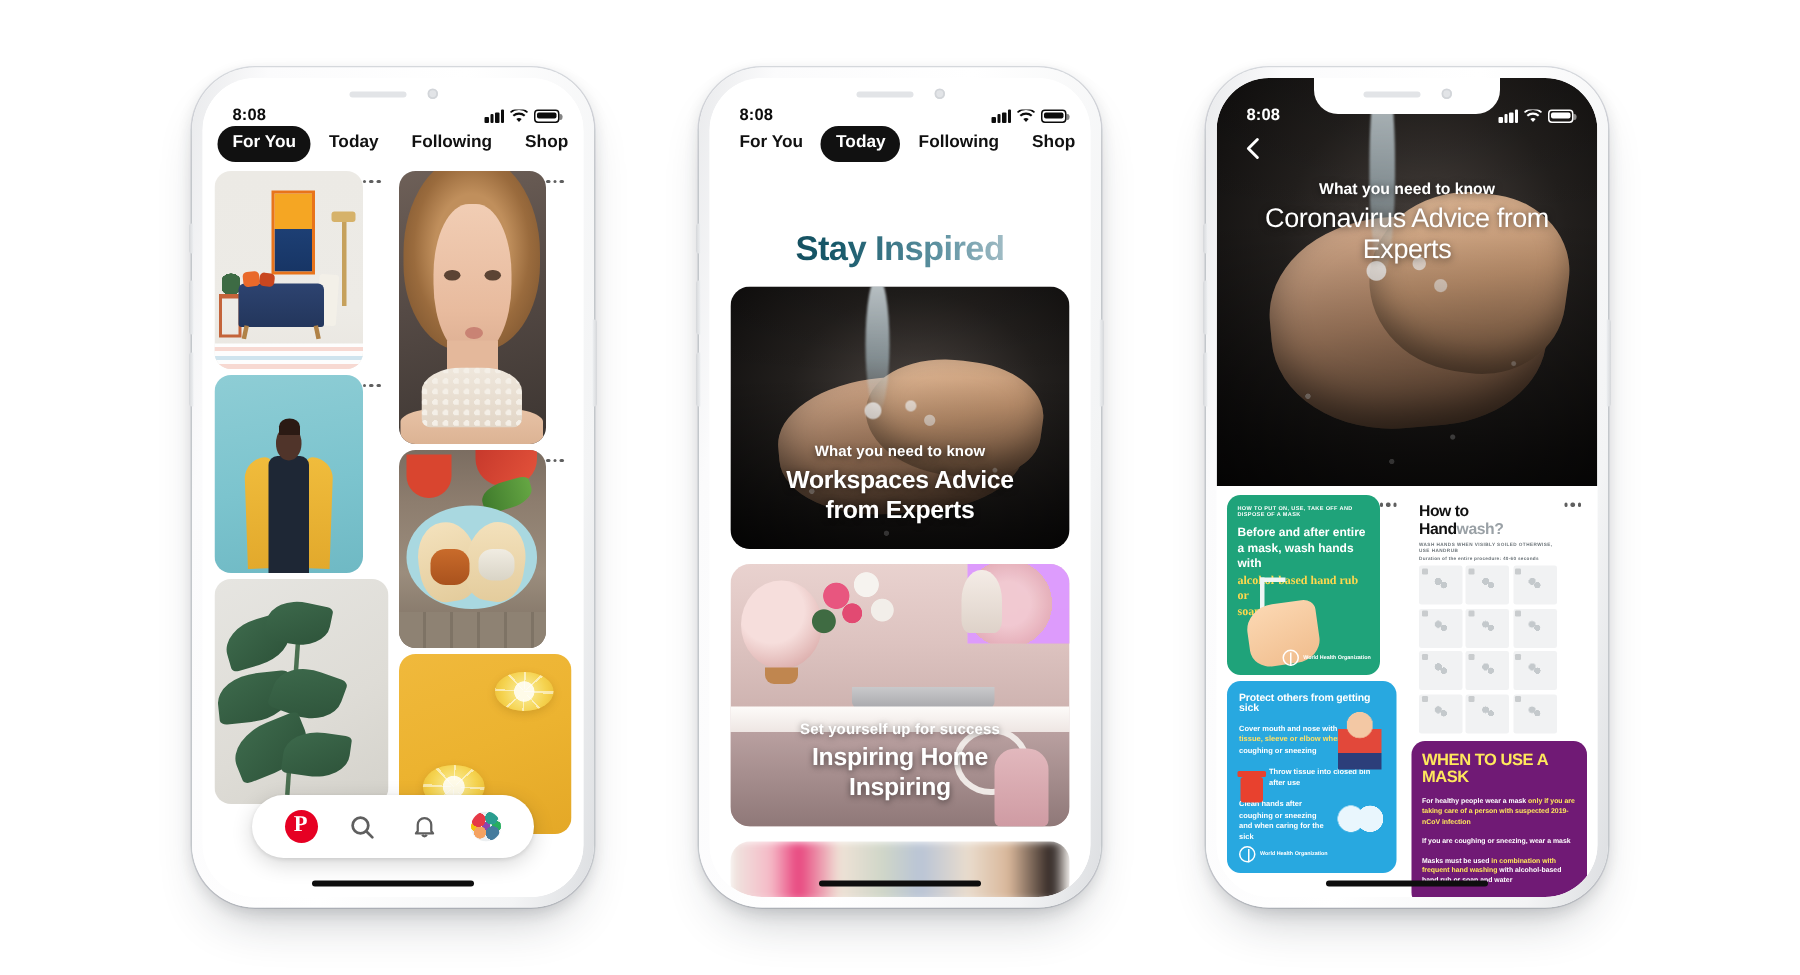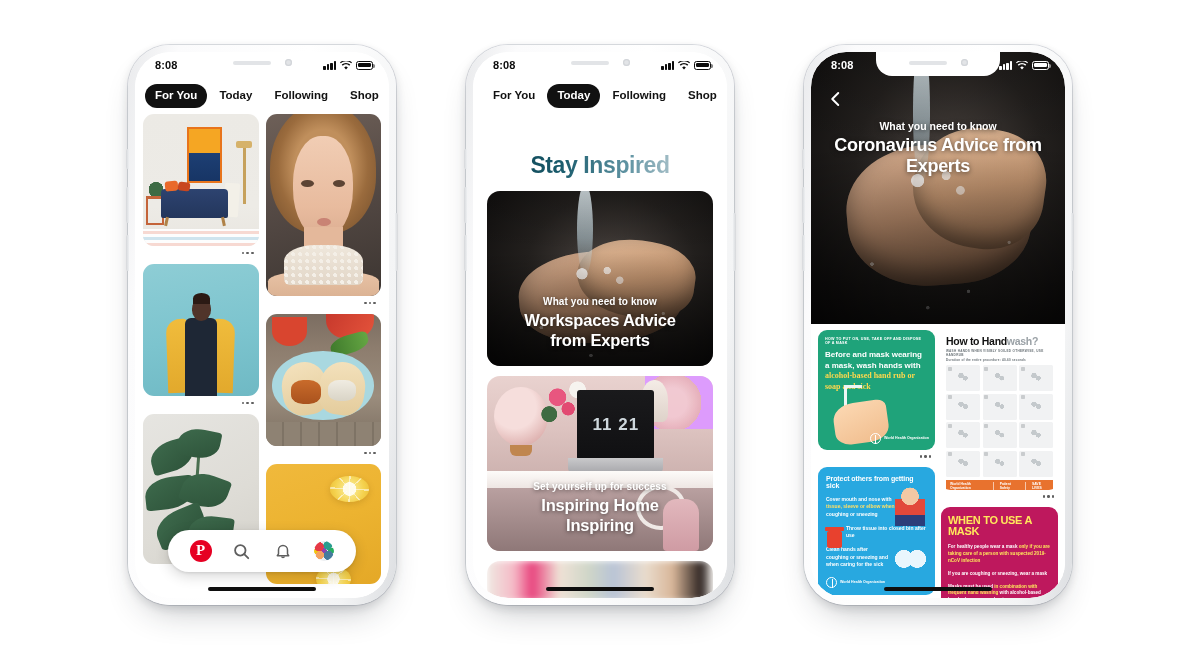--- a/index.html
+++ b/index.html
@@ -65,21 +65,21 @@
     z-index: 40;
     display: flex; align-items: center; justify-content: center; gap: 14px;
     padding-bottom: 3px;
   }
   .notch .speaker { width: 38px; height: 4px; border-radius: 3px; background:#e2e4e7; }
   .notch .cam { width: 7px; height: 7px; border-radius: 50%; background:#e2e4e7;
                 box-shadow: inset 0 0 0 1.2px #d2d5d9; }
 
   
   .statusbar {
-    position: absolute; top: 0; left: 0; right: 0; height: 26px;
+    position: absolute; top: 12px; left: 0; right: 0; height: 26px;
     display: flex; align-items: center; justify-content: space-between;
     padding: 0 16px 0 20px;
     z-index: 35;
     font-size: 11px; font-weight: bold; letter-spacing: .1px;
     color: #0c0c0c;
   }
   .statusbar.light { color: #ffffff; }
   .status-right { display: flex; align-items: center; gap: 4px; }
   .bars { display: flex; align-items: flex-end; gap: 1.3px; height: 9px; }
   .bars i { width: 2.2px; background: currentColor; border-radius: .7px; display:block; }
@@ -112,21 +112,21 @@
   }
   .tab.active { background: #111111; color: #ffffff; }
 
   
   .grid {
     position: absolute; top: 62px; left: 0; right: 0; bottom: 0;
     display: flex; gap: 7px; padding: 0 8px;
     background:#ffffff;
   }
   .col { flex: 1; display: flex; flex-direction: column; gap: 4px; }
-  .pin { display: flex; flex-direction: column; }
+  .pin { display: flex; flex-direction: row; }
   .pin .img { width: 100%; border-radius: 11px; overflow: hidden; position: relative; }
   .pin .dots { height: 14px; display: flex; align-items: center; justify-content: flex-end;
                padding-right: 5px; gap: 2px; }
   .pin .dots span { width: 2.6px; height: 2.6px; border-radius: 50%; background: #5f5f5f; }
 
   
   .art { position: absolute; inset: 0; }
 
   
   .art-living { background: linear-gradient(180deg,#eceae5 0%,#edebe6 70%,#e9e6e0 100%); }
@@ -367,21 +367,21 @@
   .back-chev {
     position: absolute; top: 38px; left: 16px; z-index: 36;
     width: 18px; height: 18px; color:#ffffff;
   }
   .hero-copy {
     position: absolute; top: 68px; left: 0; right: 0;
     padding: 0 16px; text-align: center; z-index: 34;
     text-shadow: 0 1px 5px rgba(0,0,0,.6);
   }
   .hero-kicker { color:#fff; font-size: 10.5px; font-weight: bold; margin-bottom: 3px; }
-  .hero-title { color:#fff; font-size: 18px; font-weight: bold; line-height: 1.14; letter-spacing:-.3px; }
+  .hero-title { color:#fff; font-size: 18px; font-weight: normal; line-height: 1.14; letter-spacing:-.3px; }
   .hero-sub { color: rgba(255,255,255,.93); font-size: 10.5px; line-height: 1.45; margin-top: 8px; }
 
   .article-grid {
     position: absolute; top: 272px; left: 0; right: 0; bottom: 0;
     display: flex; gap: 6px; padding: 6px 7px 0;
     background:#ffffff; overflow: hidden;
   }
 
   
   .poster { width:100%; border-radius: 9px; overflow: hidden; position: relative; }
@@ -428,21 +428,21 @@
   .p-blue .bin::before{ content:""; position:absolute; left:-2px; top:-4px; width:19px; height:3.5px;
       background:#e8412e; border-radius:1px; }
   .p-blue .person { position:absolute; right:10px; top:16%; width:26%; height:30%;
       background: radial-gradient(circle at 50% 24%, #f3c8a4 0 26%, transparent 27%),
                   linear-gradient(180deg, transparent 30%, #e2483a 30% 72%, #2c3e7a 72%); }
   .p-blue .lungs { position:absolute; right:8px; bottom:14%; width:28%; height:26%;
       background: radial-gradient(circle at 30% 45%, #e9f6fd 0 30%, transparent 31%),
                   radial-gradient(circle at 70% 45%, #e9f6fd 0 30%, transparent 31%); }
   .p-blue .who-logo { left:8px; bottom:7px; color:#ffffff; }
 
-  .p-teal { background:#be185d; padding: 8px 7px; color:#ffffff; }
+  .p-teal { background:#701a75; padding: 8px 7px; color:#ffffff; }
   .p-teal .ttl { font-size: 11px; font-weight:bold; color:#ffe85c; letter-spacing:-.3px;
                  margin-bottom: 7px; line-height:1; }
   .p-teal .ln { font-size: 4.6px; font-weight:bold; line-height:1.5; margin-bottom:6px; }
   .p-teal .ln .hl { color:#ffe85c; }
 
   .grid-dots { height: 13px; display:flex; align-items:center; justify-content:flex-end;
                padding-right:4px; gap:2px; }
   .grid-dots span{ width:2.4px; height:2.4px; border-radius:50%; background:#5f5f5f; }
 
   
@@ -690,23 +690,20 @@
               <div class="tc-title">from Experts</div>
             </div>
           </div>
 
           <div class="today-card" style="height:175px">
             <div class="art art-desk">
               <div class="pinkish"></div>
               <div class="globe"></div>
                 <div class="flowers"></div>
                 <div class="statue"></div>
-              <div class="laptop">
-                  <div class="clk">11 21</div>
-                </div>
               <div class="base"></div>
                 <div class="desk"></div>
                 <div class="under"></div>
               <div class="chairwheel"></div>
                 <div class="legwear"></div>
             </div>
             <div class="tc-overlay">
               <div class="tc-kicker">Set yourself up for success</div>
               <div class="tc-title">Inspiring Home</div>
               <div class="tc-title">Inspiring</div>
@@ -777,21 +774,21 @@
           <div class="hero-title">Coronavirus Advice from Experts</div>
         </div>
 
         <div class="article-grid">
 
           <div class="col">
             <div class="pin">
               <div class="poster p-green" style="height:120px">
                 <div class="ttl">HOW TO PUT ON, USE, TAKE OFF AND DISPOSE OF A MASK</div>
                 <div class="msg">
-                  <div>Before and mask wearing</div>
+                  <div>Before and after entire</div>
                   <div>a mask, wash hands with</div>
                   <div class="hl">alcohol-based hand rub or</div>
                   <div class="hl">soap and sick</div>
                 </div>
                 <div class="tap"></div>
                 <div class="hand"></div>
                 <div class="who-logo">
                   <div class="who-mark"></div>
                   <div class="who-txt">World Health Organization</div>
                 </div>

